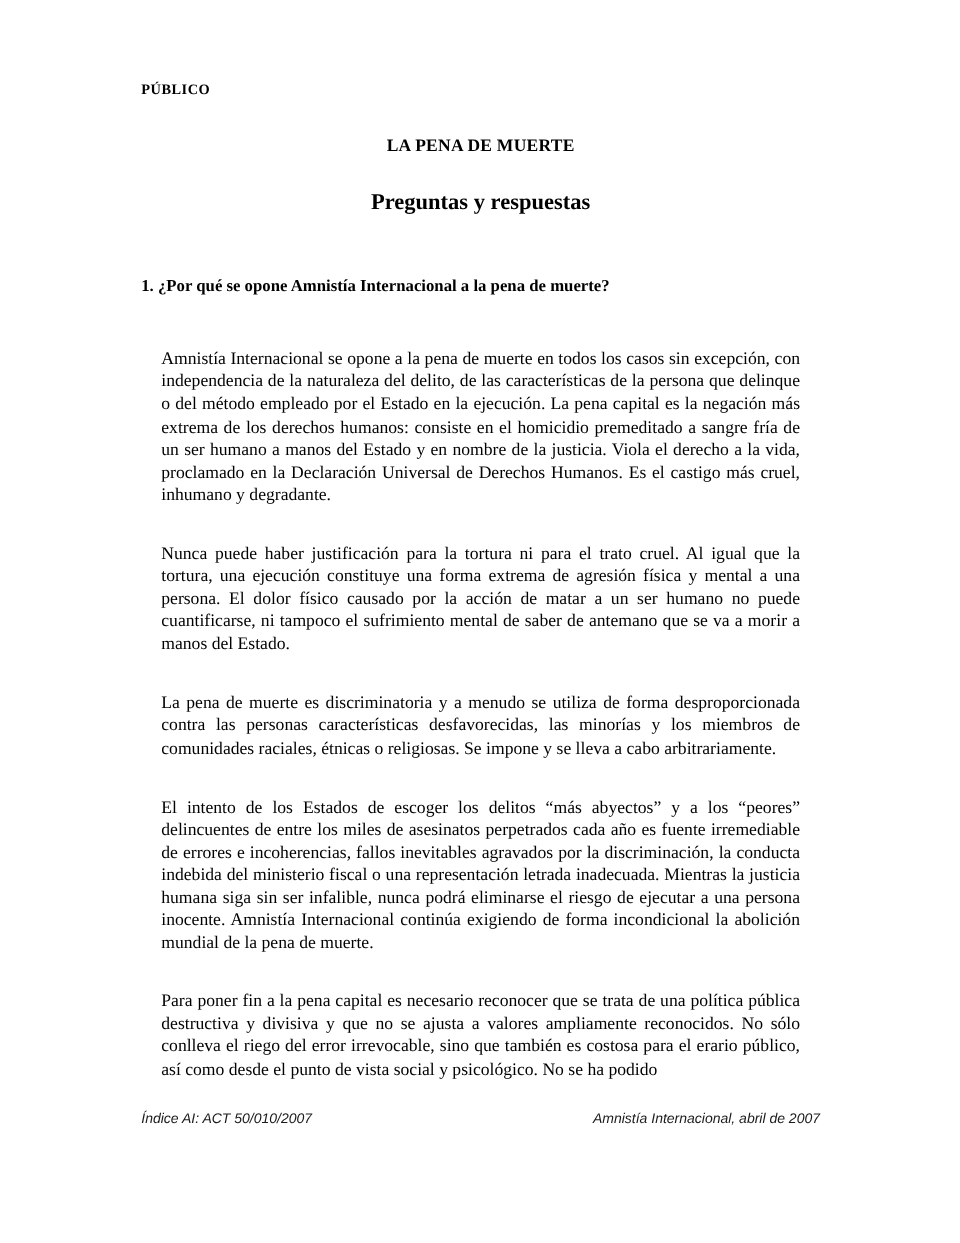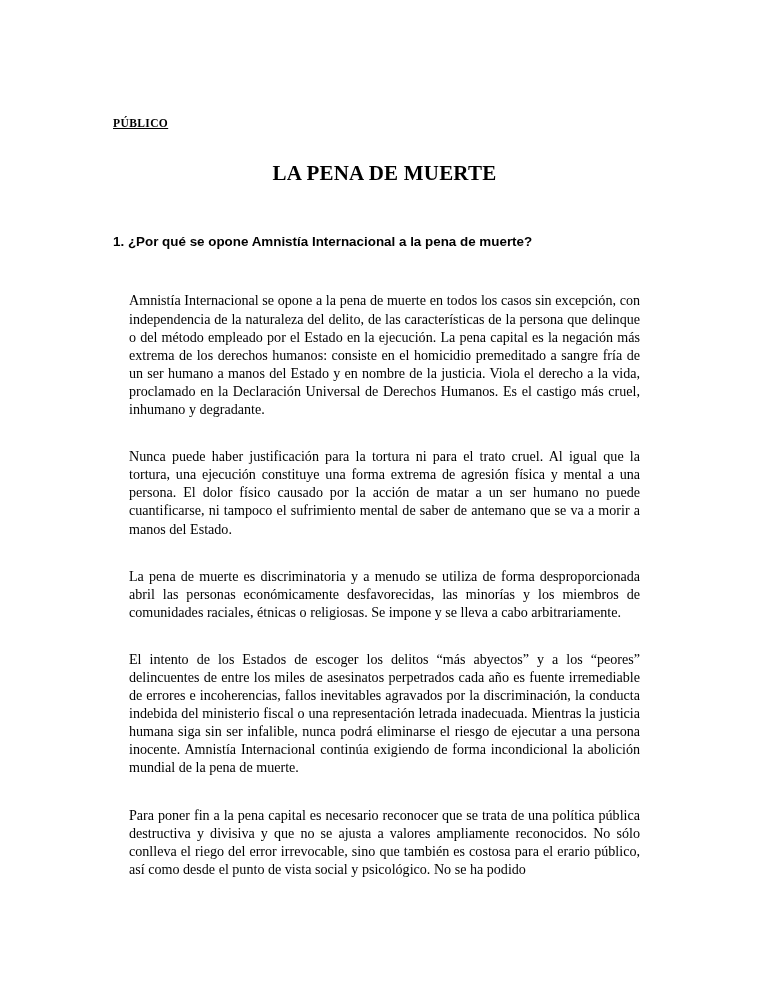--- a/index.html
+++ b/index.html
@@ -32,49 +32,48 @@
     top: 0;
     width: 543px;
   }
 
   .classification {
     font-family: "Liberation Serif", "DejaVu Serif", serif;
     font-size: 11.5px;
     font-weight: bold;
     letter-spacing: 0.4px;
     margin: 0;
-    padding-top: 117px;
+    padding-top: 66px;
     line-height: 1.2;
     text-align: left;
-    text-decoration: underline;
   }
 
   .doc-title {
     font-family: "Liberation Serif", "DejaVu Serif", serif;
-    font-size: 21px;
+    font-size: 14px;
     font-weight: bold;
     text-align: center;
     margin: 0;
     padding-top: 29px;
     line-height: 1.25;
     letter-spacing: 0.2px;
   }
 
   .doc-subtitle {
     font-family: "Liberation Serif", "DejaVu Serif", serif;
     font-size: 18px;
     font-weight: bold;
     text-align: center;
     margin: 0;
     padding-top: 24px;
     line-height: 1.25;
   }
 
   .question-heading {
-    font-family: Liberation Sans, sans-serif;
+    font-family: Liberation Serif, serif;
     font-size: 13.4px;
     font-weight: bold;
     margin: 0;
     padding-top: 47px;
     line-height: 1.3;
     text-align: left;
   }
 
   .body-par {
     font-family: "Liberation Serif", "DejaVu Serif", serif;
@@ -118,29 +117,34 @@
 <body>
 
 <div class="page">
 
   <div class="content">
 
     <div class="classification">PÚBLICO</div>
 
     <h1 class="doc-title">LA PENA DE MUERTE</h1>
 
+    <h2 class="doc-subtitle">Preguntas y respuestas</h2>
 
     <h3 class="question-heading">1. ¿Por qué se opone Amnistía Internacional a la pena de muerte?</h3>
 
     <p class="body-par first-par">Amnistía Internacional se opone a la pena de muerte en todos los casos sin excepción, con independencia de la naturaleza del delito, de las características de la persona que delinque o del método empleado por el Estado en la ejecución. La pena capital es la negación más extrema de los derechos humanos: consiste en el homicidio premeditado a sangre fría de un ser humano a manos del Estado y en nombre de la justicia. Viola el derecho a la vida, proclamado en la Declaración Universal de Derechos Humanos. Es el castigo más cruel, inhumano y degradante.</p>
 
     <p class="body-par">Nunca puede haber justificación para la tortura ni para el trato cruel. Al igual que la tortura, una ejecución constituye una forma extrema de agresión física y mental a una persona. El dolor físico causado por la acción de matar a un ser humano no puede cuantificarse, ni tampoco el sufrimiento mental de saber de antemano que se va a morir a manos del Estado.</p>
 
-    <p class="body-par">La pena de muerte es discriminatoria y a menudo se utiliza de forma desproporcionada abril las personas económicamente desfavorecidas, las minorías y los miembros de comunidades raciales, étnicas o religiosas. Se impone y se lleva a cabo arbitrariamente.</p>
+    <p class="body-par">La pena de muerte es discriminatoria y a menudo se utiliza de forma desproporcionada contra las personas características desfavorecidas, las minorías y los miembros de comunidades raciales, étnicas o religiosas. Se impone y se lleva a cabo arbitrariamente.</p>
 
     <p class="body-par">El intento de los Estados de escoger los delitos “más abyectos” y a los “peores” delincuentes de entre los miles de asesinatos perpetrados cada año es fuente irremediable de errores e incoherencias, fallos inevitables agravados por la discriminación, la conducta indebida del ministerio fiscal o una representación letrada inadecuada. Mientras la justicia humana siga sin ser infalible, nunca podrá eliminarse el riesgo de ejecutar a una persona inocente. Amnistía Internacional continúa exigiendo de forma incondicional la abolición mundial de la pena de muerte.</p>
 
     <p class="body-par">Para poner fin a la pena capital es necesario reconocer que se trata de una política pública destructiva y divisiva y que no se ajusta a valores ampliamente reconocidos. No sólo conlleva el riego del error irrevocable, sino que también es costosa para el erario público, así como desde el punto de vista social y psicológico. No se ha podido</p>
 
   </div>
 
+  <div class="footer">
+    <span class="footer-left">Índice AI: ACT 50/010/2007</span>
+    <span class="footer-right">Amnistía Internacional, abril de 2007</span>
+  </div>
 
 </div>
 
 </body></html>

